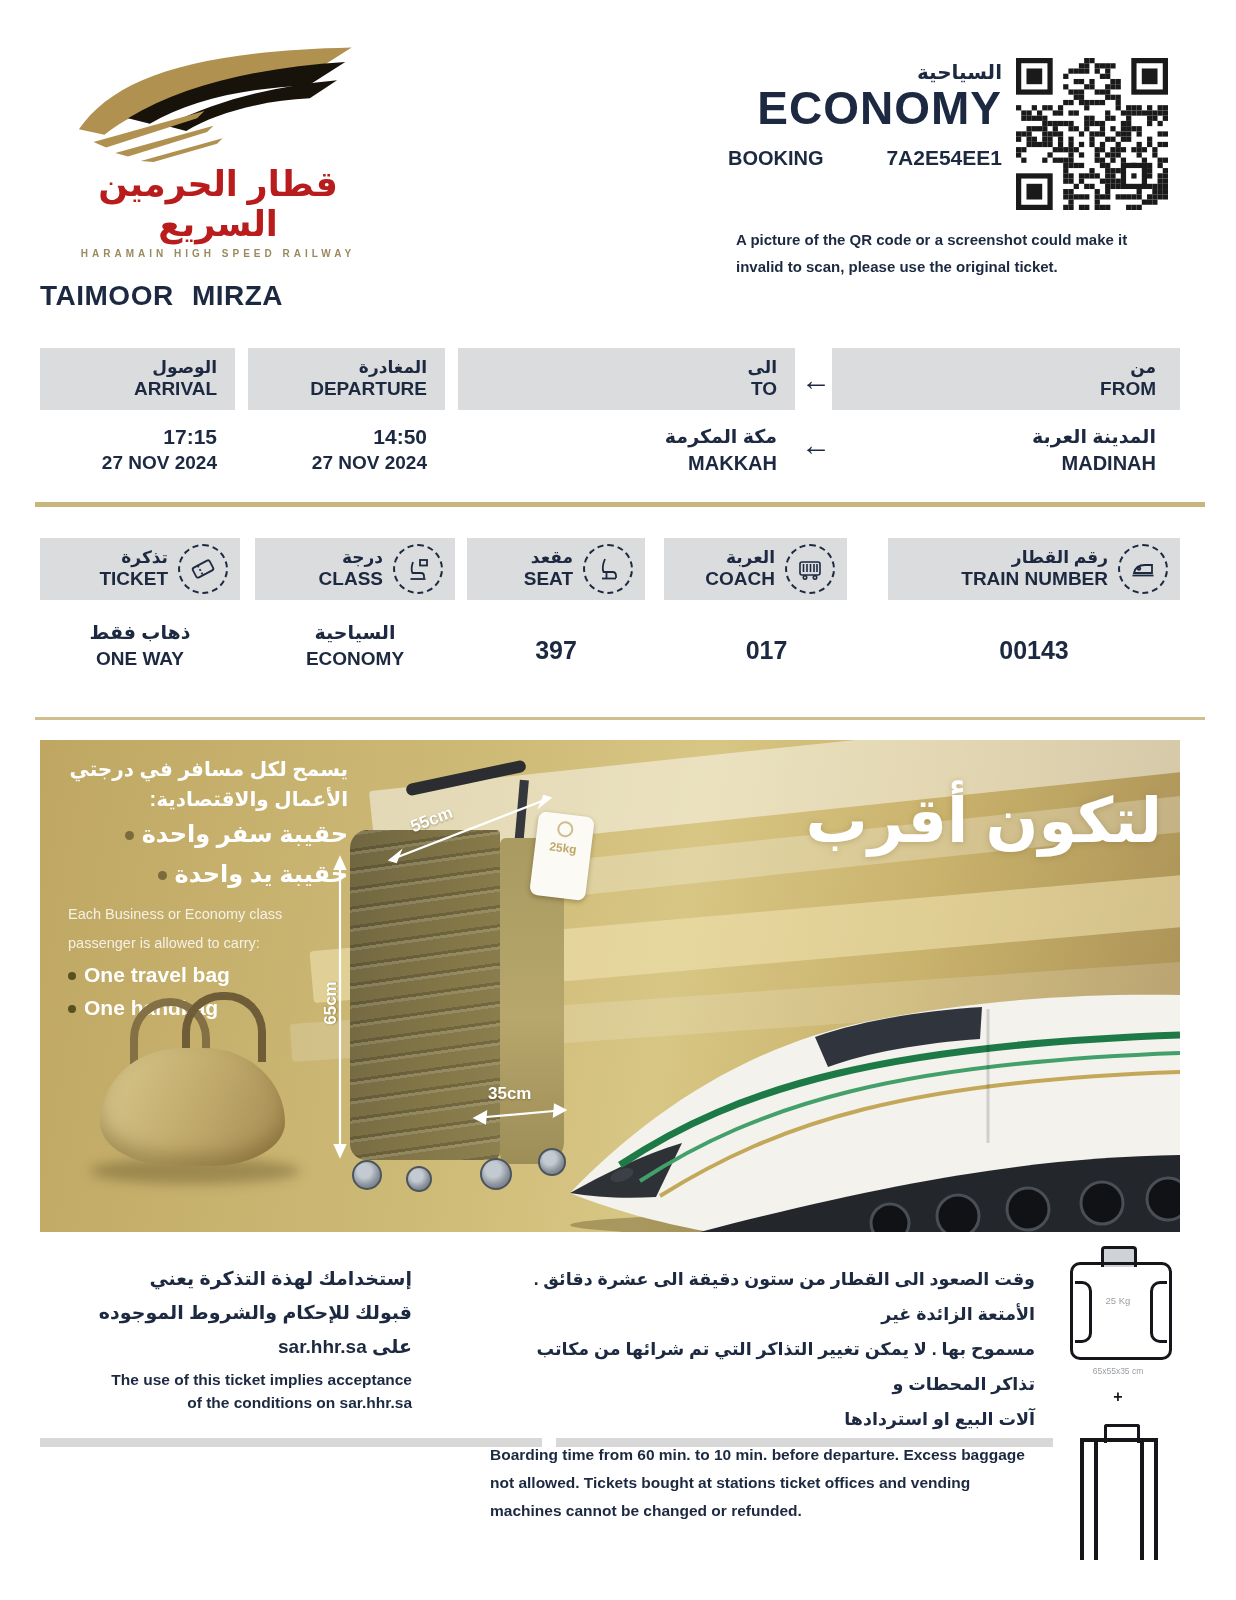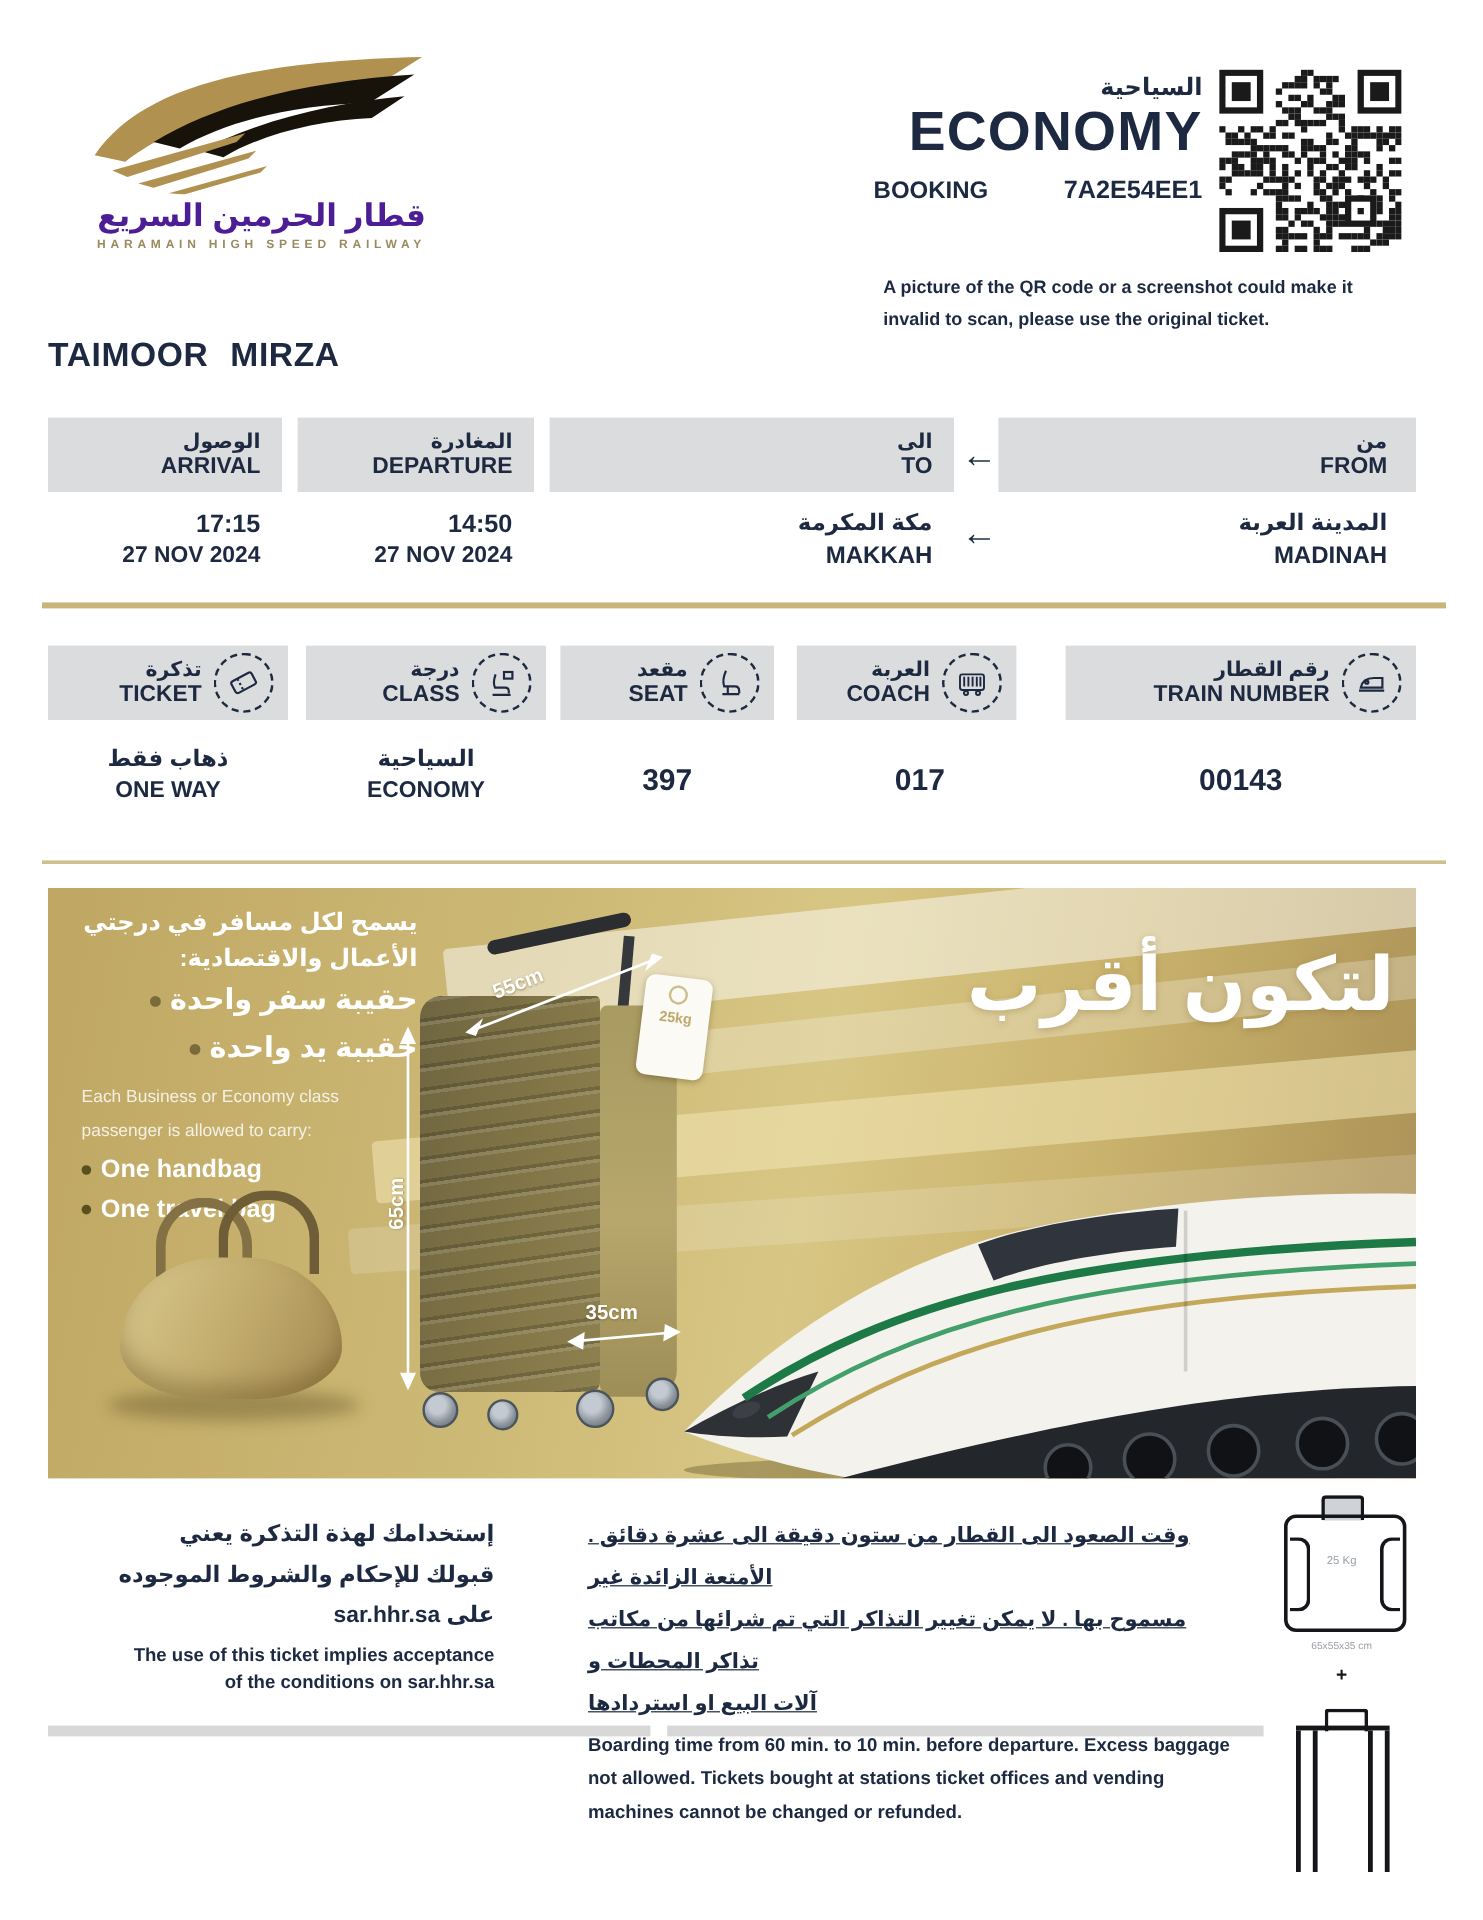--- a/index.html
+++ b/index.html
@@ -2,21 +2,21 @@
 <html><head>
 <meta charset="utf-8">
 <style>
   html,body{margin:0;padding:0;background:#fff;}
   body{font-family:"Liberation Sans","DejaVu Sans",sans-serif;color:#1c2940;}
   .page{position:relative;width:1236px;height:1600px;background:#fff;overflow:hidden;}
   .abs{position:absolute;}
 
   
   .logo{left:58px;top:42px;width:320px;text-align:center;}
-  .logo-title{font-size:26px;font-weight:bold;color:#4c1d95;direction:rtl;margin-top:2px;}
+  .logo-title{font-size:35px;font-weight:bold;color:#b91c1c;direction:rtl;margin-top:2px;}
   .logo-sub{font-size:10px;letter-spacing:4px;color:#9a8a60;font-weight:bold;margin-top:4px;}
 
   .hdr-right{left:728px;top:60px;width:274px;text-align:right;}
   .hdr-class-ar{font-size:20px;font-weight:bold;direction:rtl;}
   .hdr-class-en{font-size:46px;font-weight:800;letter-spacing:1px;line-height:48px;}
   .booking-row{display:flex;justify-content:space-between;margin-top:14px;align-items:baseline;}
   .booking-label{font-size:20px;font-weight:bold;}
   .booking-ref{font-size:21px;font-weight:800;}
   .qr{left:1016px;top:58px;width:152px;height:152px;}
   .qr-note{left:736px;top:226px;width:450px;font-size:15px;font-weight:bold;line-height:27px;text-align:left;}
@@ -83,21 +83,21 @@
     background:linear-gradient(115deg,#d9c88d 0%,#c2ac6d 50%,#a48a52 100%);
     border-radius:50% 50% 46% 46% / 72% 72% 42% 42%;box-shadow:inset 0 -12px 18px rgba(90,70,20,.35);}
   .hb-h1{position:absolute;left:40px;top:8px;width:64px;height:58px;border:8px solid #837044;border-bottom:none;border-radius:40px 40px 0 0;}
   .hb-h2{position:absolute;left:92px;top:2px;width:68px;height:62px;border:8px solid #6f5d38;border-bottom:none;border-radius:40px 40px 0 0;}
 
   
   .foot-left{left:40px;top:1262px;width:372px;text-align:right;}
   .fl-ar{font-size:19px;font-weight:bold;direction:rtl;line-height:34px;}
   .fl-en{font-size:15.5px;font-weight:800;line-height:23px;margin-top:4px;padding-left:60px;}
   .foot-mid{left:490px;top:1262px;width:545px;}
-  .fm-ar{font-size:17.5px;font-weight:bold;direction:rtl;text-align:left;line-height:35px;text-decoration:underline;}
+  .fm-ar{font-size:17.5px;font-weight:bold;direction:rtl;text-align:right;line-height:35px;}
   .fm-en{font-size:15.5px;font-weight:bold;line-height:28px;margin-top:4px;text-align:left;}
   .pict-case{left:1070px;top:1262px;width:96px;height:92px;border:3.5px solid #14161a;border-radius:10px;}
   .pict-case::before,.pict-case::after{content:"";position:absolute;top:16px;width:14px;height:56px;border:3.5px solid #14161a;}
   .pict-case::before{left:2px;border-left:none;border-radius:0 10px 10px 0;}
   .pict-case::after{right:2px;border-right:none;border-radius:10px 0 0 10px;}
   .pict-handle{left:1101px;top:1246px;width:30px;height:18px;border:3.5px solid #14161a;border-bottom:none;border-radius:4px 4px 0 0;background:#cfd3d7;}
   .pict-weight{left:1070px;top:1295px;width:96px;text-align:center;font-size:9.5px;color:#9aa0a6;}
   .pict-dims{left:1058px;top:1366px;width:120px;text-align:center;font-size:8.5px;color:#9aa0a6;}
   .pict-plus{left:1070px;top:1388px;width:96px;text-align:center;font-size:16px;font-weight:bold;color:#14161a;}
   .tote{left:1080px;top:1438px;width:78px;height:118px;border-top:4px solid #14161a;}
@@ -581,22 +581,22 @@
 
     <div class="ban-ar">
       <div class="ban-ar-line">يسمح لكل مسافر في درجتي</div>
       <div class="ban-ar-line">الأعمال والاقتصادية:</div>
       <div class="ban-ar-item"><span>حقيبة سفر واحدة</span><span class="bullet"></span></div>
       <div class="ban-ar-item"><span>حقيبة يد واحدة</span><span class="bullet"></span></div>
     </div>
     <div class="ban-en">
       <div class="ban-en-line">Each Business or Economy class</div>
       <div class="ban-en-line">passenger is allowed to carry:</div>
+      <div class="ban-en-item"><span class="bullet2"></span><span>One travel bag</span></div>
       <div class="ban-en-item"><span class="bullet2"></span><span>One handbag</span></div>
-      <div class="ban-en-item"><span class="bullet2"></span><span>One travel bag</span></div>
     </div>
 
     <svg style="position:absolute;left:520px;top:155px;" width="620" height="337" viewBox="0 0 620 337">
       <ellipse cx="310" cy="330" rx="300" ry="12" fill="rgba(60,45,10,.30)"></ellipse>
       <path d="M10 298 C80 225 180 152 310 126 C420 104 530 98 620 100 L620 337 L150 337 C110 330 60 318 10 298 Z" fill="#f4f2ed"></path>
       <path d="M10 298 C42 280 82 260 122 248 L96 302 C64 304 34 302 10 298 Z" fill="#2e3136"></path>
       <path d="M255 142 C300 126 360 116 422 112 L420 144 C362 148 306 158 268 172 Z" fill="#30353d"></path>
       <path d="M60 270 C180 190 330 150 620 140" stroke="#1d7a47" stroke-width="7" fill="none"></path>
       <path d="M80 286 C200 208 340 168 620 158" stroke="#43a06b" stroke-width="4" fill="none"></path>
       <path d="M100 301 C220 226 350 186 620 177" stroke="#c4a85a" stroke-width="4" fill="none"></path>

